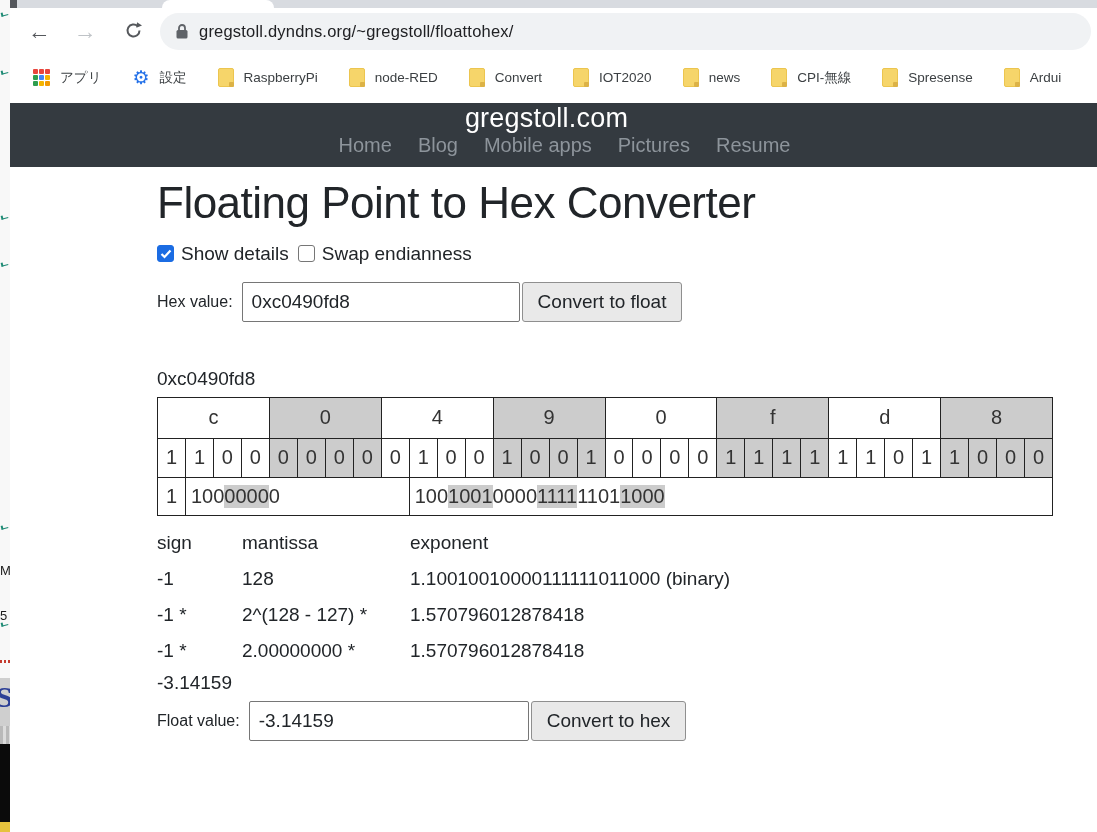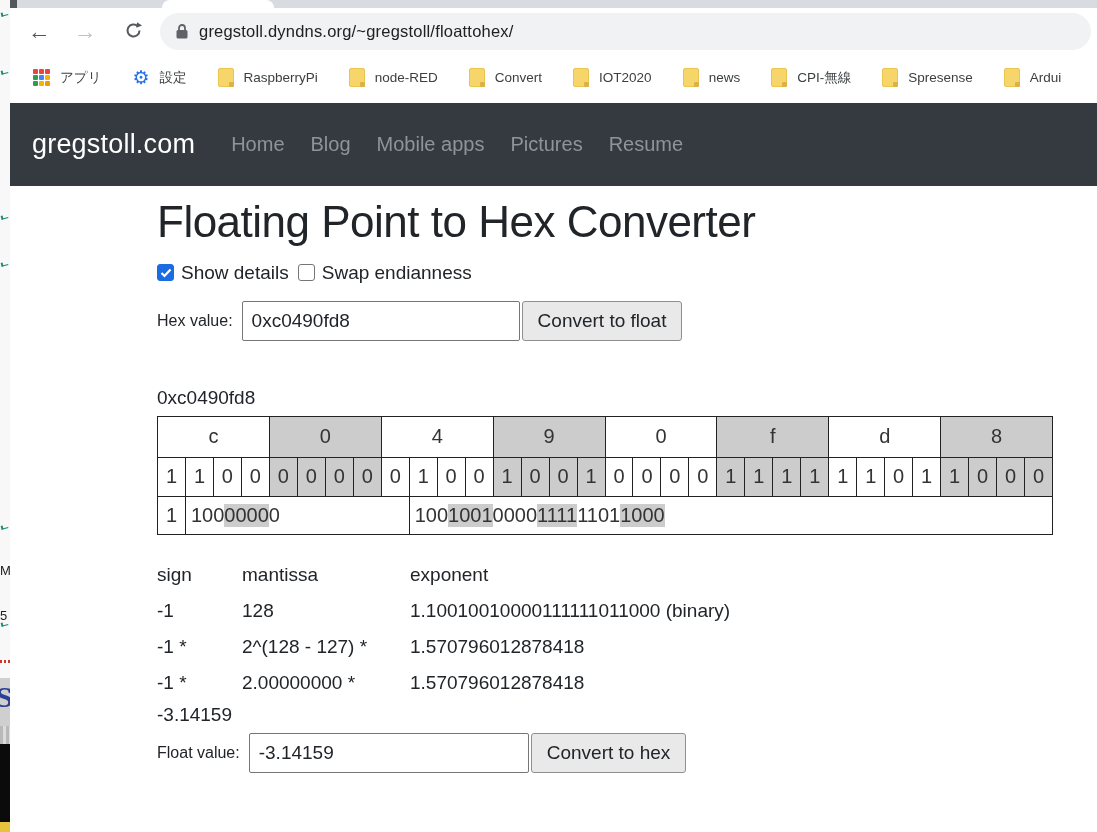--- a/index.html
+++ b/index.html
@@ -36,21 +36,21 @@
 
   .bookmarks{height:45px;background:#fff;display:flex;padding-left:23px;gap:31px;overflow:hidden;white-space:nowrap;}
   .bm{display:flex;align-items:center;gap:10px;flex:0 0 auto;}
   .bmlabel{font-size:13.5px;color:#3c4043;}
   .apps{display:grid;grid-template-columns:repeat(3,5px);grid-template-rows:repeat(3,5px);gap:1px;}
   .apps .dot{width:5px;height:5px;border-radius:1px;}
   .gear{font-size:19px;color:#2471e8;line-height:18px;}
   .folder{position:relative;width:14px;height:17px;background:#f6d56a;border:1px solid #ecc54f;border-radius:2px;}
   .folder .fold{position:absolute;right:-1px;bottom:-1px;width:5px;height:5px;background:#dcb246;border-radius:1px;}
 
-  .site-header{margin-top:3px;height:83px;background:#343a40;display:flex;align-items:center;padding-left:22px;}
+  .site-header{margin-top:3px;height:64px;background:#343a40;display:flex;align-items:center;padding-left:22px;flex-direction:column;}
   .brand{color:#ffffff;font-size:27px;margin-right:36px;letter-spacing:.2px;}
   .sitenav{display:flex;gap:26px;}
   .navlink{font-size:20px;color:#8d949b;}
 
   
   .content{padding:11px 0 0 147px;}
   .page-title{margin:0;font-size:44px;font-weight:500;color:#212529;letter-spacing:-.5px;line-height:1.15;}
   .checkrow{display:flex;align-items:center;margin-top:14px;font-size:19px;color:#212529;}
   .cb{width:17px;height:17px;box-sizing:border-box;border:1px solid #767676;border-radius:3px;background:#fff;margin-right:7px;display:flex;align-items:center;justify-content:center;}
   .cb.checked{background:#1b6ce3;border-color:#1b6ce3;}
@@ -64,21 +64,21 @@
     border-radius:3px;font-family:"Liberation Sans",sans-serif;font-size:19px;color:#212529;}
   .result-hex{margin-top:46px;font-size:19px;color:#212529;}
   table.bit-table{margin-top:7px;border-collapse:collapse;table-layout:fixed;width:896px;}
   .bit-table td{border:1px solid #222;color:#333;overflow:hidden;}
   .hexcell{height:38px;font-size:20px;text-align:center;}
   .bitcell{height:36px;font-size:20px;text-align:center;}
   .fieldcell{height:35px;font-size:20px;padding-left:5px;}
   .fieldcell.signcell{text-align:center;padding:0;}
   .g{background:#cccccc;}
   .seg{display:inline-block;}
-  .details{margin-top:22px;font-size:19px;color:#212529;}
+  .details{margin-top:9px;font-size:19px;color:#212529;}
   .drow{display:grid;grid-template-columns:85px 168px auto;height:36px;align-items:center;}
   .dfinal{height:29px;display:flex;align-items:center;}
   .formrow.floatrow{margin-top:3px;}
 </style>
 </head>
 <body>
 
 <div class="desktop-strip">
   <div class="edge-mark" style="top:12px"></div>
   <div class="edge-mark" style="top:70px"></div>

